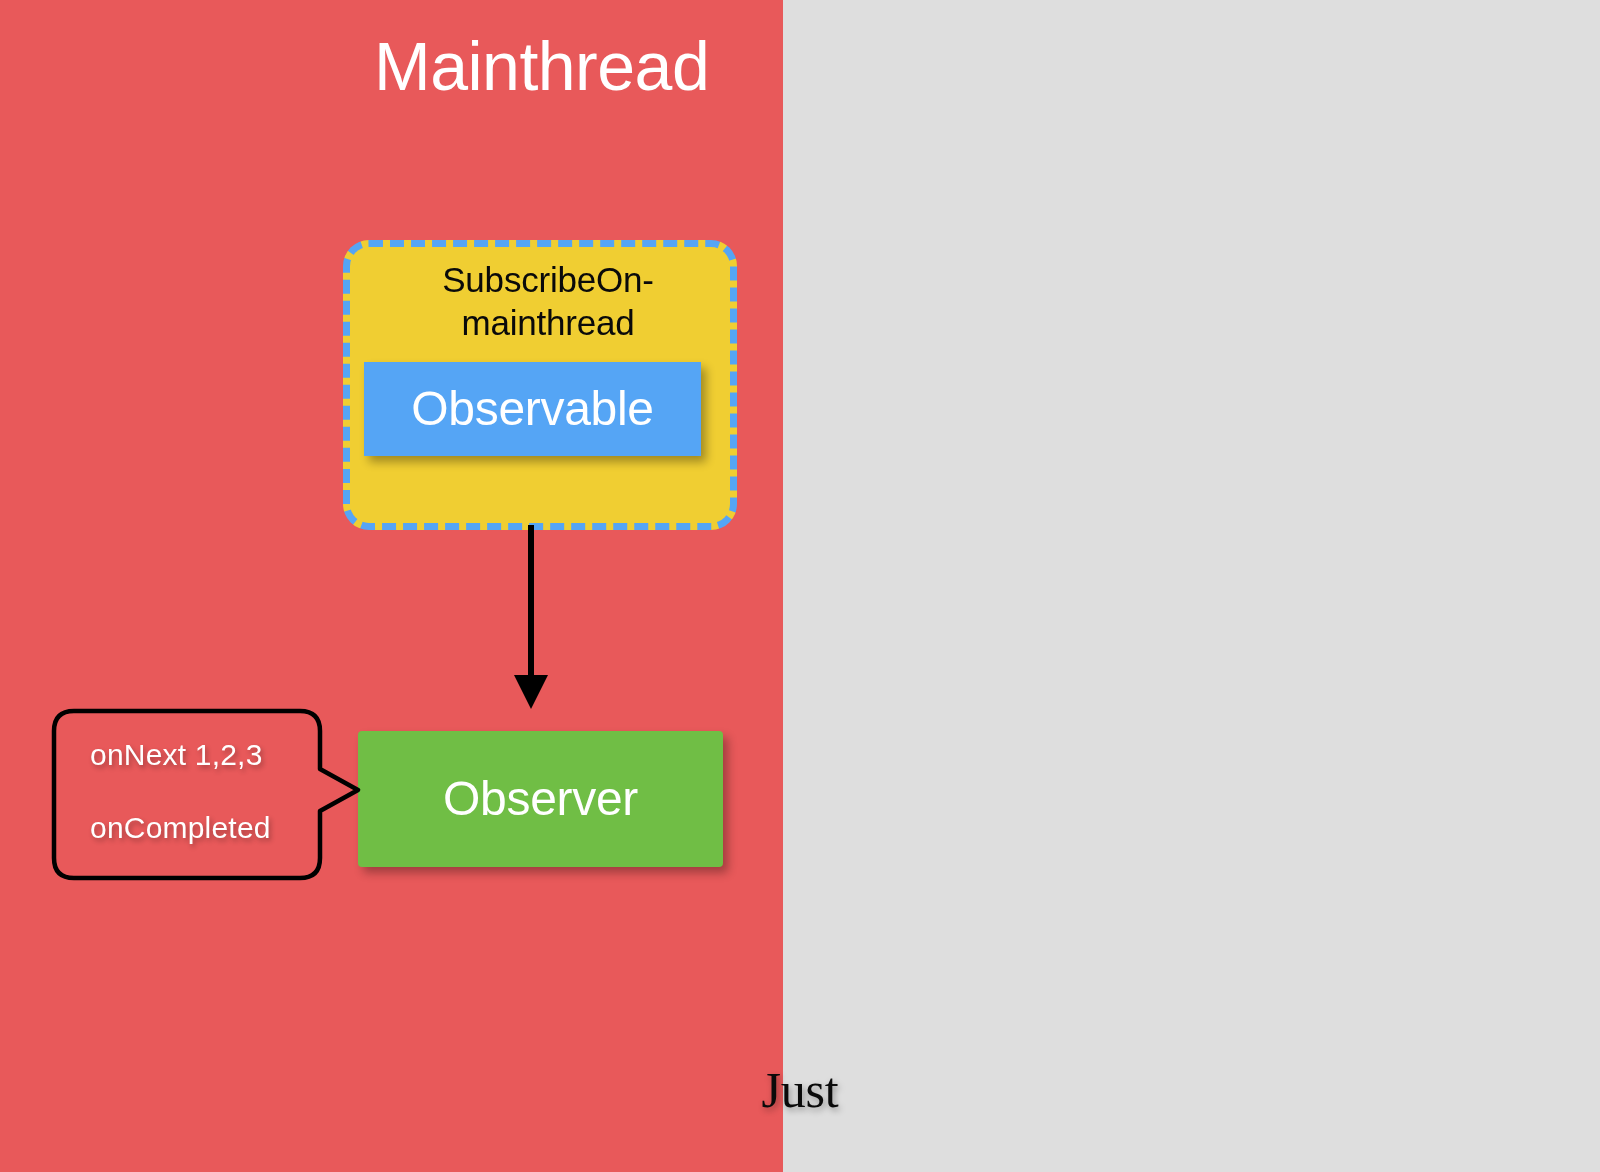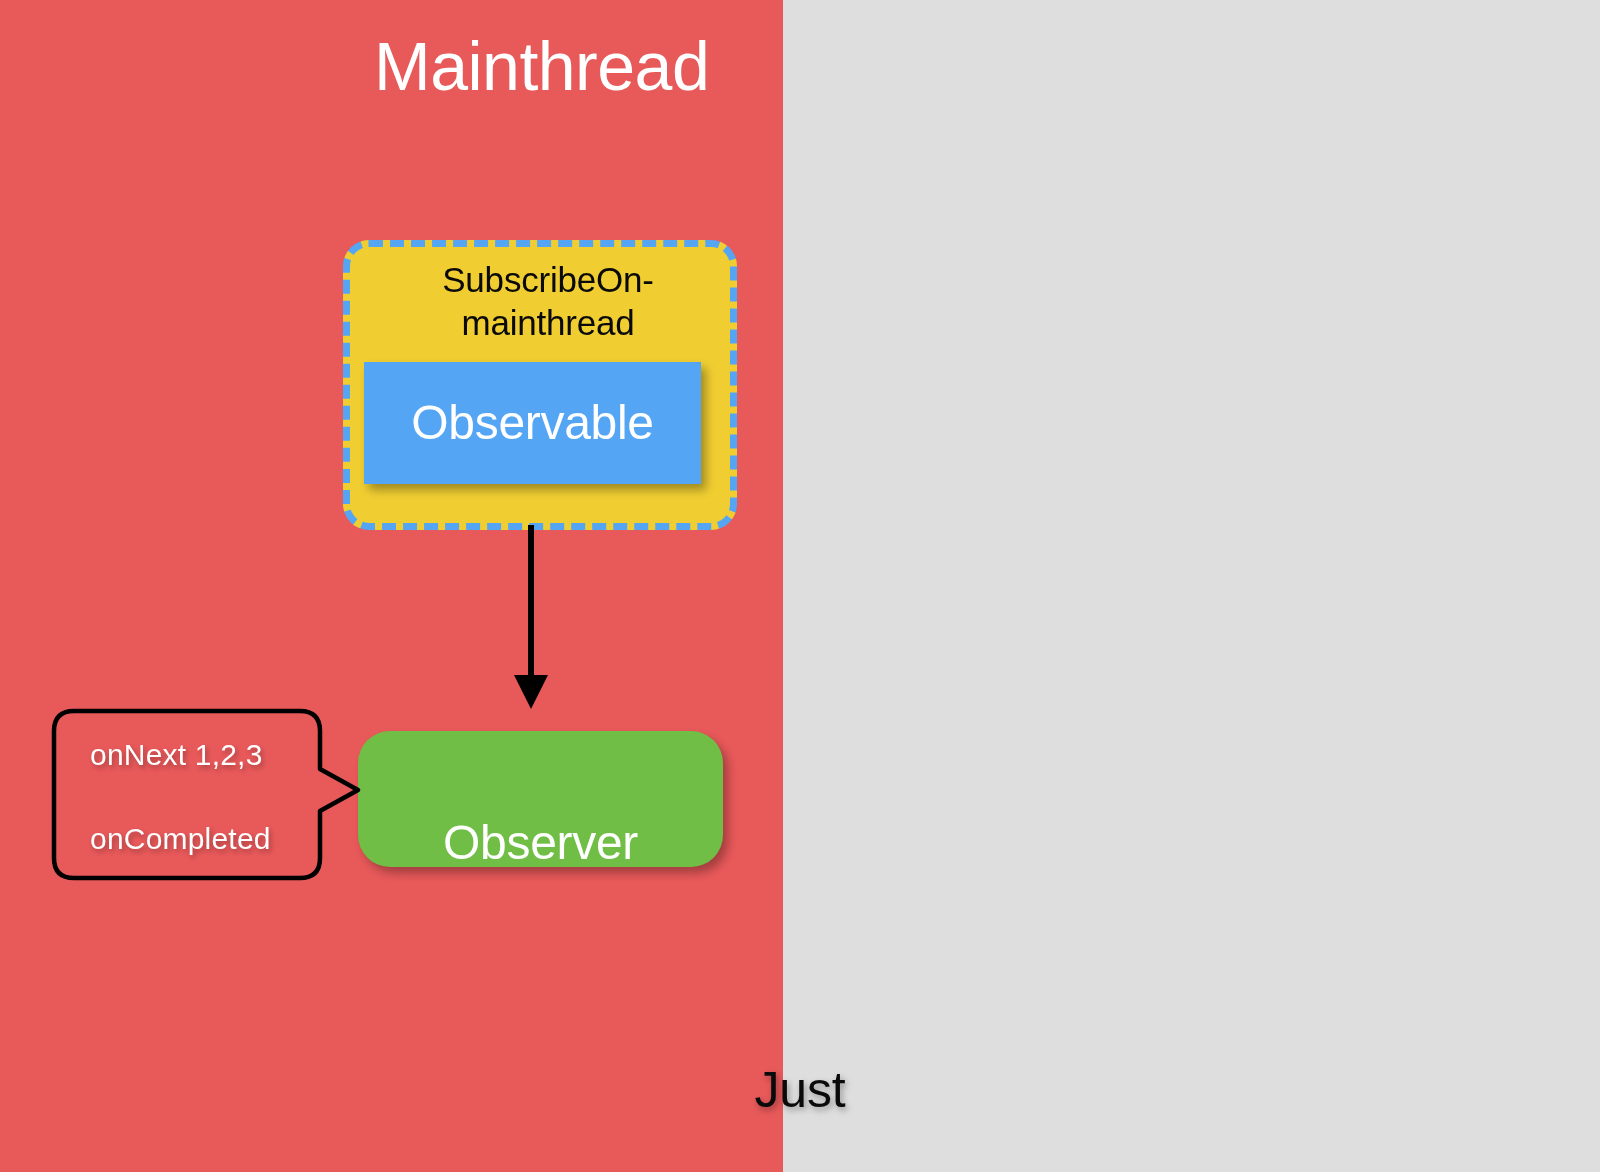--- a/index.html
+++ b/index.html
@@ -79,21 +79,21 @@
     font-weight: 400;
     letter-spacing: -0.2px;
   }
 
   
   #observable-box {
     position: absolute;
     left: 364px;
     top: 362px;
     width: 337px;
-    height: 122px;
+    height: 94px;
     background: #55a5f5;
     box-shadow: 5px 6px 9px rgba(0,0,0,0.33);
     display: flex;
     align-items: center;
     justify-content: center;
   }
   #observable-label {
     font-size: 48px;
     font-weight: 300;
     color: #ffffff;
@@ -112,24 +112,24 @@
   }
 
   
   #observer-box {
     position: absolute;
     left: 358px;
     top: 731px;
     width: 365px;
     height: 136px;
     background: #70be45;
-    border-radius: 32px;
+    border-radius: 4px;
     box-shadow: 5px 6px 10px rgba(0,0,0,0.3);
     display: flex;
-    align-items: flex-end;
+    align-items: center;
     justify-content: center;
   }
   #observer-label {
     font-size: 48px;
     font-weight: 300;
     color: #ffffff;
     letter-spacing: -0.3px;
     line-height: 1;
   }
 
@@ -152,35 +152,36 @@
   }
   .callout-line {
     font-size: 30px;
     color: #ffffff;
     font-weight: 400;
     line-height: 1;
     letter-spacing: 0.2px;
     text-shadow: 2px 3px 5px rgba(0,0,0,0.3);
     white-space: nowrap;
   }
-  #callout-line-1 { margin-bottom: 54px; }
+  #callout-line-1 { margin-bottom: 43px; }
 
   
   #caption-just {
     position: absolute;
     left: 0;
     top: 1065px;
     width: 1600px;
     text-align: center;
     font-size: 50px;
     font-weight: 300;
     color: #0a0a0a;
     letter-spacing: -0.2px;
     line-height: 1;
     text-shadow: 2px 3px 6px rgba(0,0,0,0.35);
+    font-family: Liberation Serif, serif;
   }
 </style>
 </head>
 <body>
 
 <div id="canvas">
 
   <div class="panel-left"></div>
   <div class="panel-right"></div>
 

